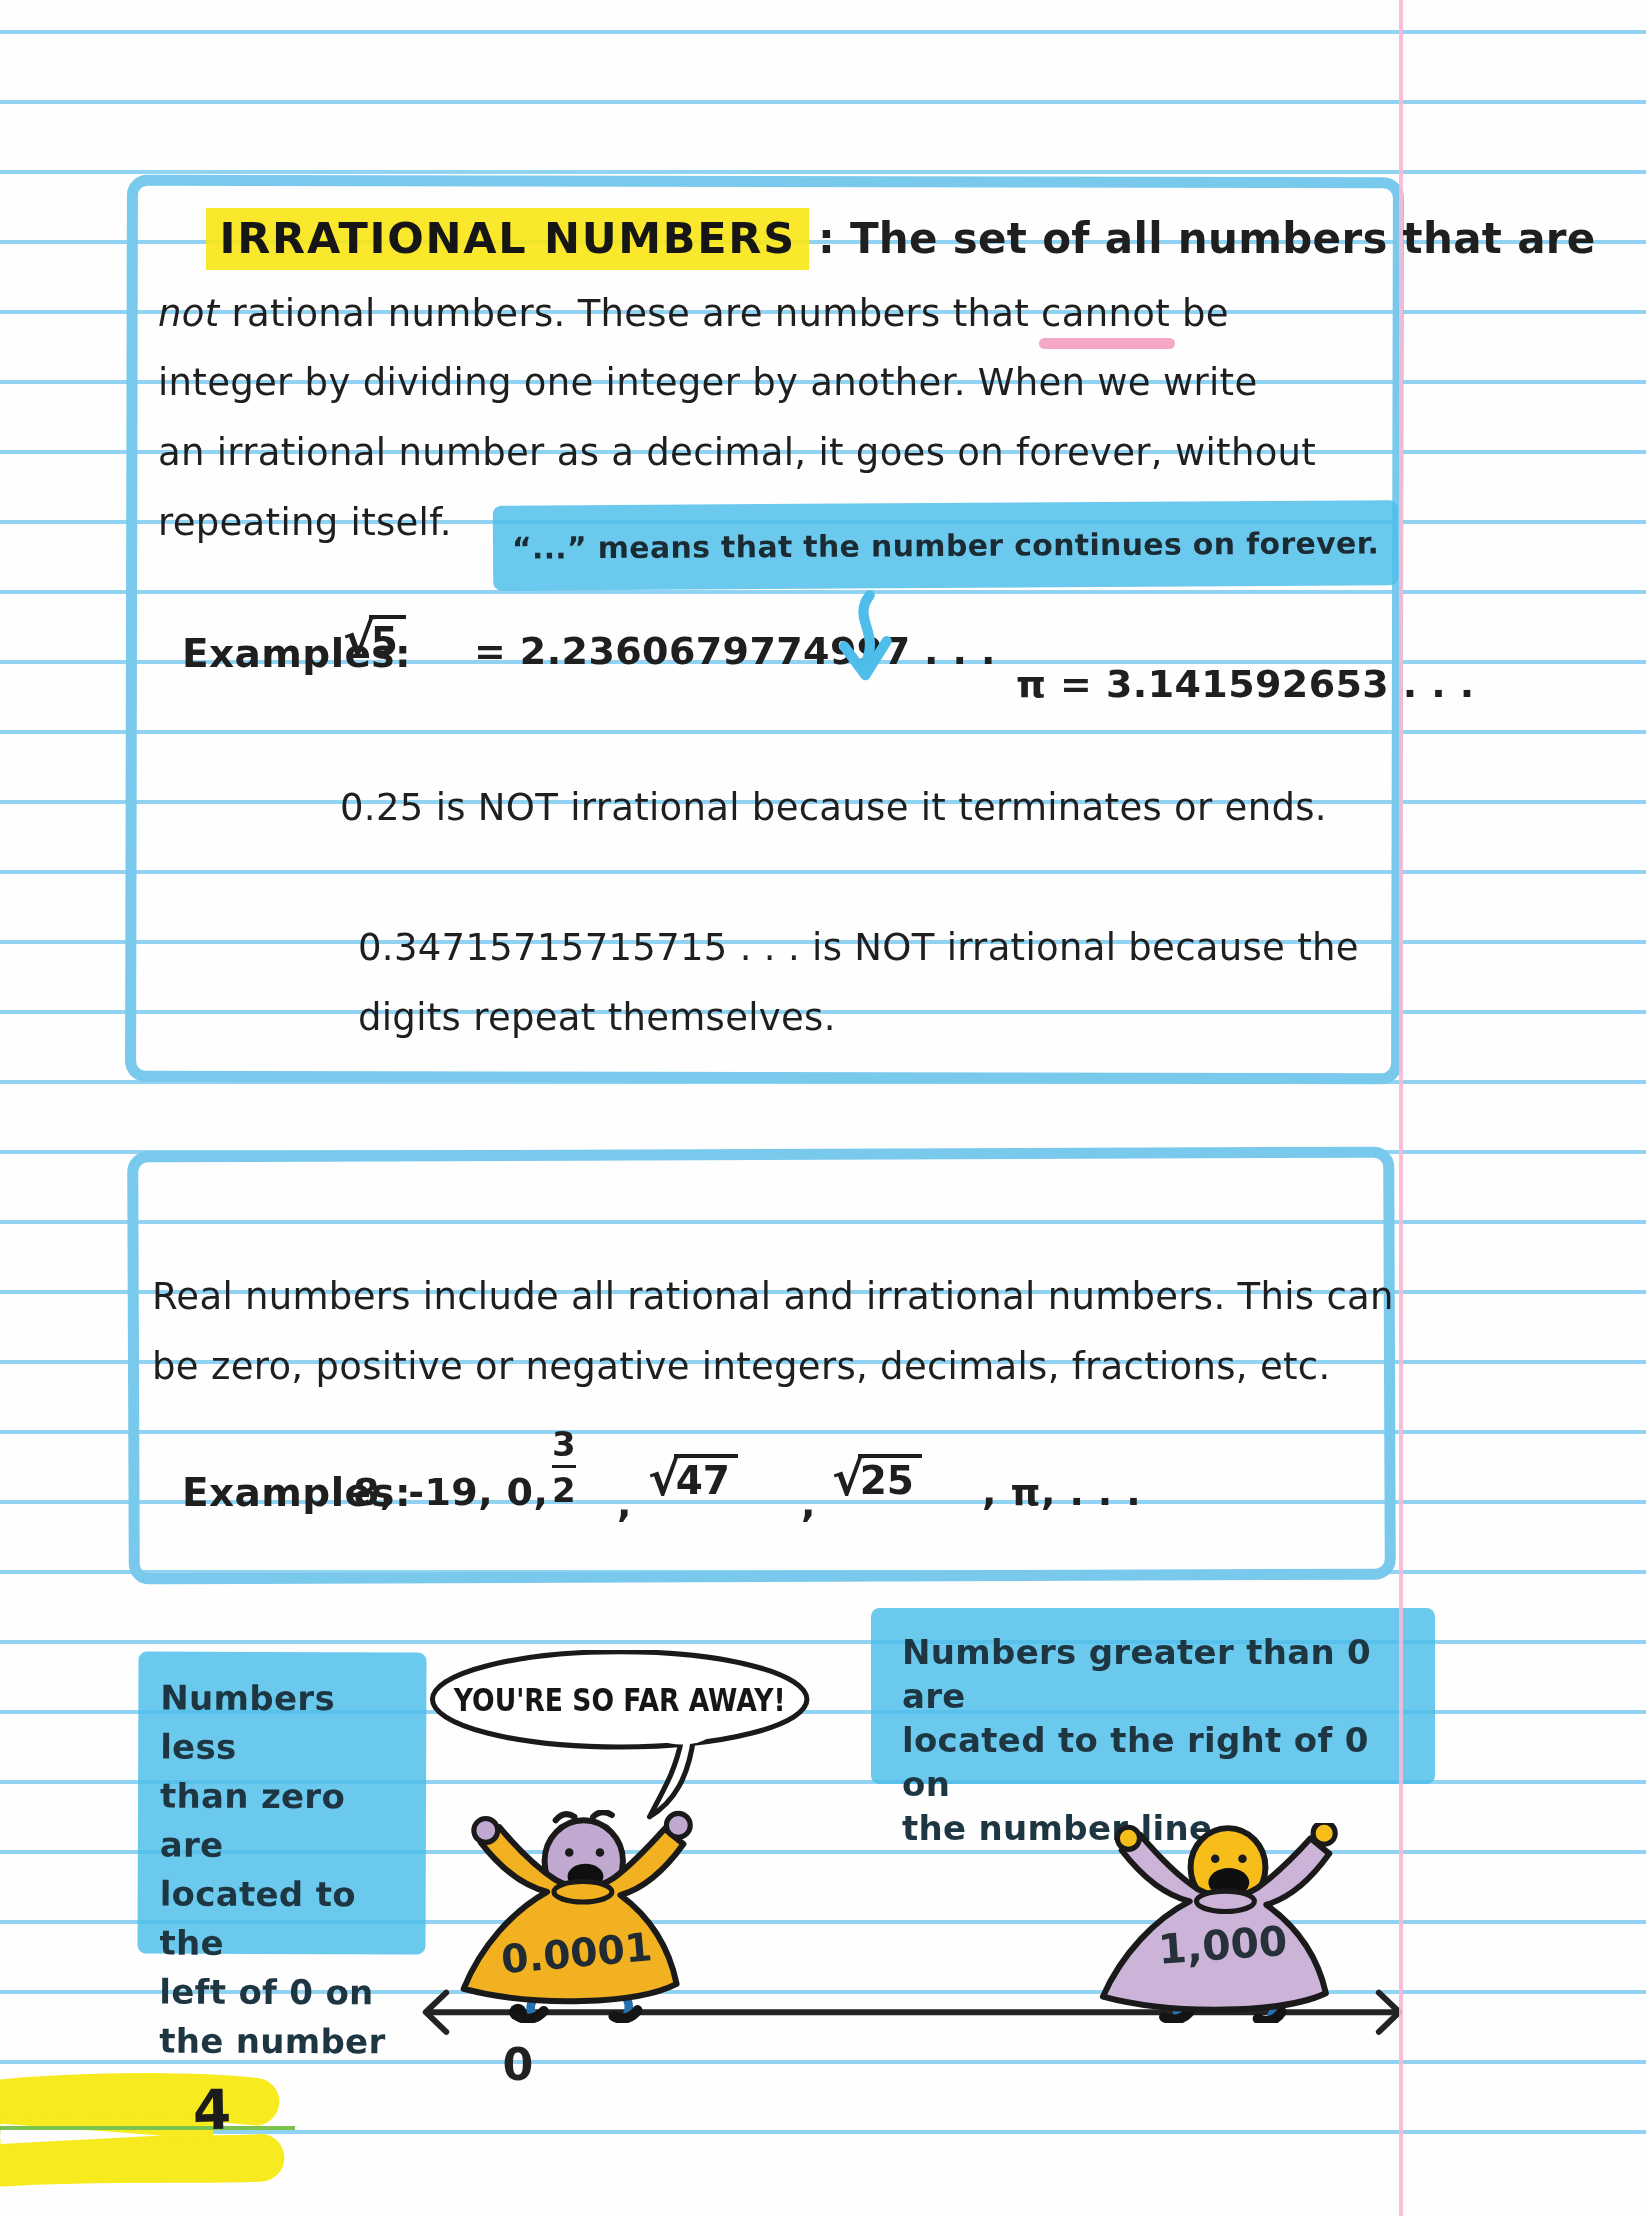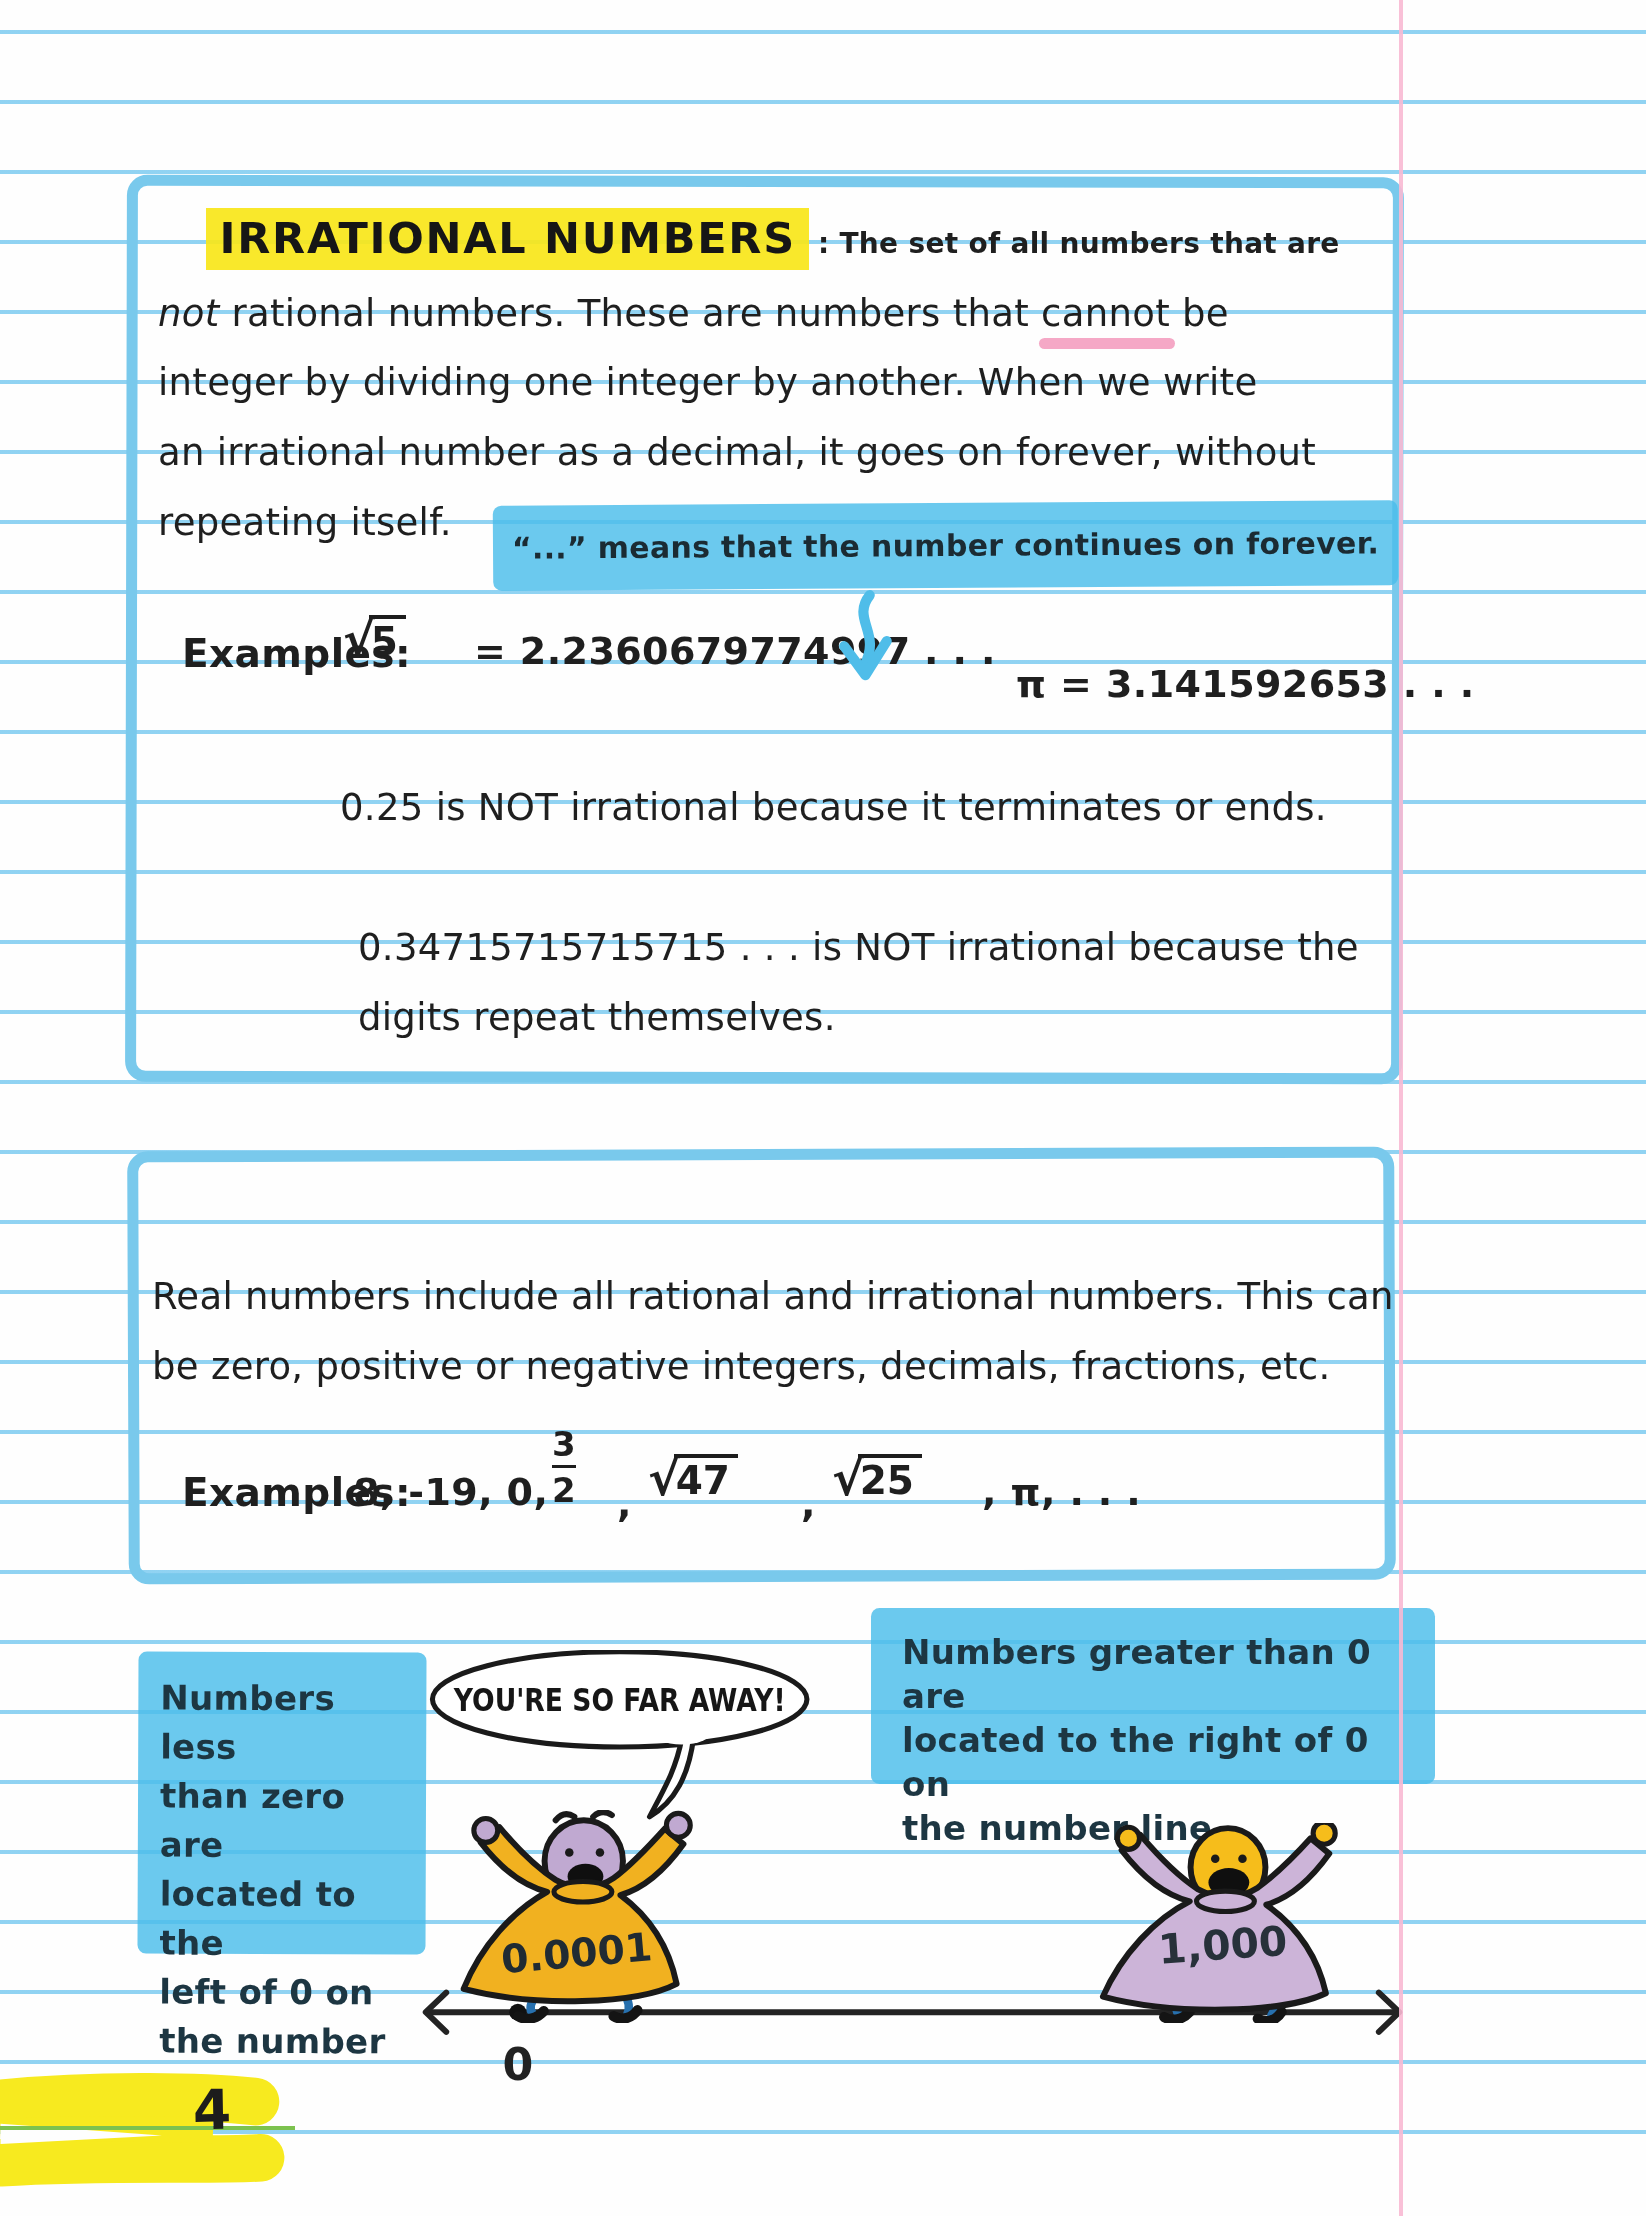--- a/index.html
+++ b/index.html
@@ -24,21 +24,21 @@
     background:transparent;z-index:2;
   }
   #irrational-box{left:126px;top:176px;width:1277px;height:907px;transform:rotate(.12deg);}
   #real-box{left:128px;top:1149px;width:1267px;height:433px;transform:rotate(-.22deg);}
   
   .title-row{display:flex;align-items:baseline;z-index:3;white-space:nowrap;}
   .hl-title{
     background:rgba(249,230,25,.92);color:#161616;font-weight:bold;
     font-size:43px;letter-spacing:1.7px;padding:8.5px 13.6px 10.2px 13.6px;line-height:1;
   }
-  .after-title{font-size:28px;font-weight:600;margin-left:8.5px;letter-spacing:0.3px;}
+  .after-title{font-size:42px;font-weight:600;margin-left:8.5px;letter-spacing:0.3px;}
   .bodyline{font-size:37px;letter-spacing:0.3px;z-index:3;white-space:nowrap;line-height:1.2;}
   .em-italic{font-style:italic;}
   .pink-underline{position:relative;}
   .pink-underline::after{
     content:"";position:absolute;left:-1.7px;right:-5.1px;bottom:-13.6px;height:11px;
     background:#f5a8c6;border-radius:6px;
   }
   .note-box{
     left:493px;top:503px;width:905px;height:85px;z-index:3;
     background:rgba(75,189,234,.82);border-radius:8.5px;transform:rotate(-.35deg);

